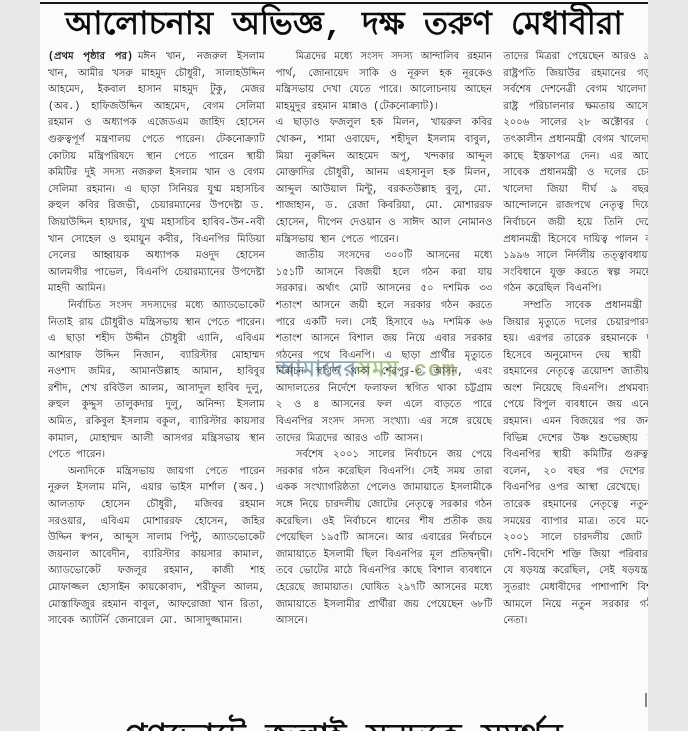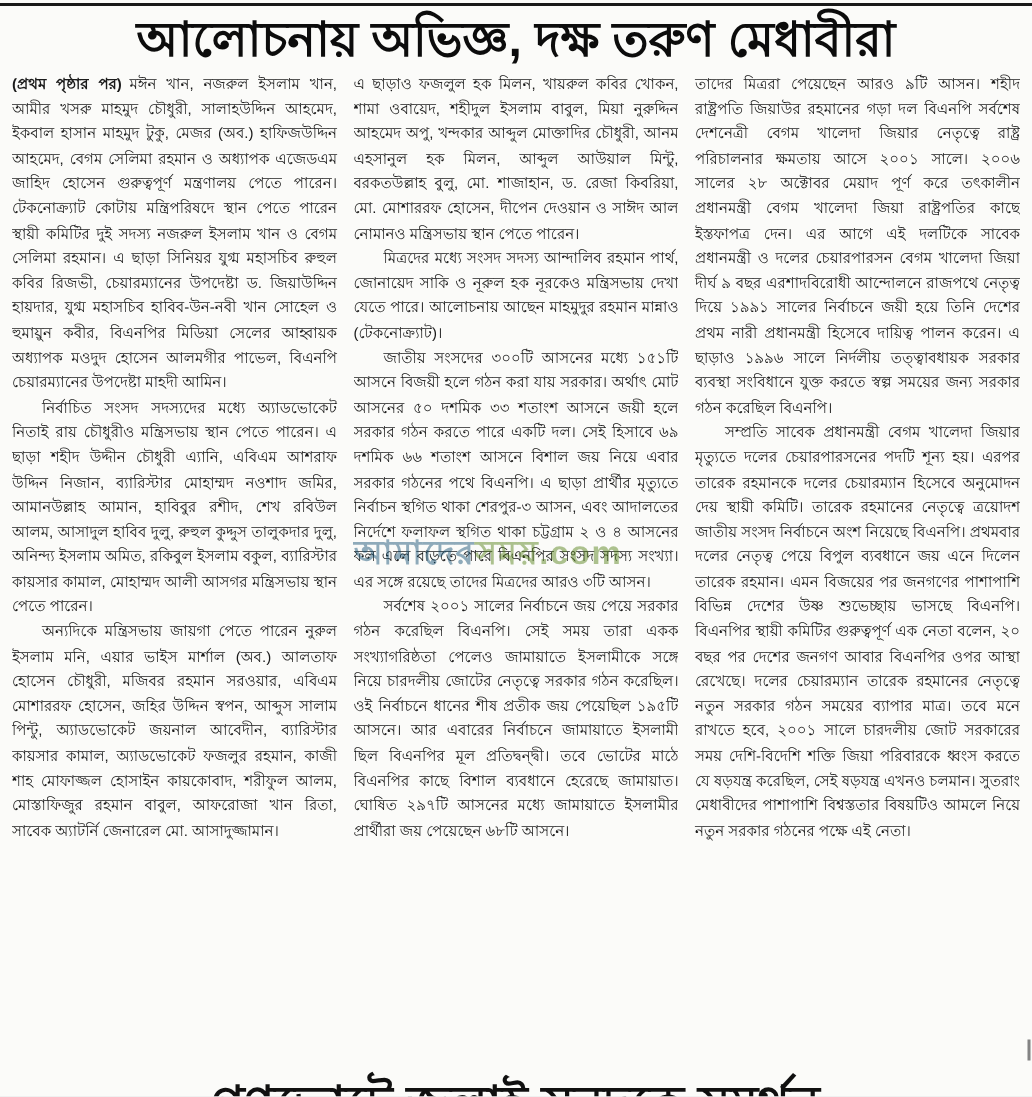--- a/index.html
+++ b/index.html
@@ -1,19 +1,19 @@
 <!DOCTYPE html>
 <html><head>
 <meta charset="utf-8">
 <style>
   html,body{margin:0;padding:0;background:#e8e8e8;}
   .page{
-    position:relative;width:688px;height:731px;margin:0 auto;
+    position:relative;width:608px;height:731px;margin:0 auto;
     background:#fbfbf9;overflow:hidden;color:#161616;
-    font-family:Liberation Sans, sans-serif;
+    font-family:Liberation Mono, monospace;
   }
   .top-rule{position:absolute;top:2px;left:0;width:688px;height:2px;background:#191919;}
   .headline{
     position:absolute;top:5px;left:0;width:100%;margin:0;
     text-align:center;font-size:32px;line-height:42px;font-weight:700;color:#0c0c0c;
     white-space:nowrap;
   }
   .columns{
     position:absolute;top:49px;left:8px;width:672px;height:656px;
     display:flex;gap:11px;overflow:hidden;
@@ -50,22 +50,22 @@
 
   <div class="columns">
 
     <div class="col">
       <p class="para"><span class="lead">(প্রথম পৃষ্ঠার পর)</span><span>মঈন খান, নজরুল ইসলাম খান, আমীর খসরু মাহমুদ চৌধুরী, সালাহউদ্দিন আহমেদ, ইকবাল হাসান মাহমুদ টুকু, মেজর (অব.) হাফিজউদ্দিন আহমেদ, বেগম সেলিমা রহমান ও অধ্যাপক এজেডএম জাহিদ হোসেন গুরুত্বপূর্ণ মন্ত্রণালয় পেতে পারেন। টেকনোক্র্যাট কোটায় মন্ত্রিপরিষদে স্থান পেতে পারেন স্থায়ী কমিটির দুই সদস্য নজরুল ইসলাম খান ও বেগম সেলিমা রহমান। এ ছাড়া সিনিয়র যুগ্ম মহাসচিব রুহুল কবির রিজভী, চেয়ারম্যানের উপদেষ্টা ড. জিয়াউদ্দিন হায়দার, যুগ্ম মহাসচিব হাবিব-উন-নবী খান সোহেল ও হুমায়ুন কবীর, বিএনপির মিডিয়া সেলের আহ্বায়ক অধ্যাপক মওদুদ হোসেন আলমগীর পাভেল, বিএনপি চেয়ারম্যানের উপদেষ্টা মাহদী আমিন।</span></p>
       <p class="para indent">নির্বাচিত সংসদ সদস্যদের মধ্যে অ্যাডভোকেট নিতাই রায় চৌধুরীও মন্ত্রিসভায় স্থান পেতে পারেন। এ ছাড়া শহীদ উদ্দীন চৌধুরী এ্যানি, এবিএম আশরাফ উদ্দিন নিজান, ব্যারিস্টার মোহাম্মদ নওশাদ জমির, আমানউল্লাহ আমান, হাবিবুর রশীদ, শেখ রবিউল আলম, আসাদুল হাবিব দুলু, রুহুল কুদ্দুস তালুকদার দুলু, অনিন্দ্য ইসলাম অমিত, রকিবুল ইসলাম বকুল, ব্যারিস্টার কায়সার কামাল, মোহাম্মদ আলী আসগর মন্ত্রিসভায় স্থান পেতে পারেন।</p>
       <p class="para indent">অন্যদিকে মন্ত্রিসভায় জায়গা পেতে পারেন নুরুল ইসলাম মনি, এয়ার ভাইস মার্শাল (অব.) আলতাফ হোসেন চৌধুরী, মজিবর রহমান সরওয়ার, এবিএম মোশাররফ হোসেন, জহির উদ্দিন স্বপন, আব্দুস সালাম পিন্টু, অ্যাডভোকেট জয়নাল আবেদীন, ব্যারিস্টার কায়সার কামাল, অ্যাডভোকেট ফজলুর রহমান, কাজী শাহ মোফাজ্জল হোসাইন কায়কোবাদ, শরীফুল আলম, মোস্তাফিজুর রহমান বাবুল, আফরোজা খান রিতা, সাবেক অ্যাটর্নি জেনারেল মো. আসাদুজ্জামান।</p>
     </div>
 
     <div class="col">
+      <p class="para indent">মিত্রদের মধ্যে সংসদ সদস্য আন্দালিব রহমান পার্থ, জোনায়েদ সাকি ও নূরুল হক নূরকেও মন্ত্রিসভায় দেখা যেতে পারে। আলোচনায় আছেন মাহমুদুর রহমান মান্নাও (টেকনোক্র্যাট)।</p>
       <p class="para">এ ছাড়াও ফজলুল হক মিলন, খায়রুল কবির খোকন, শামা ওবায়েদ, শহীদুল ইসলাম বাবুল, মিয়া নুরুদ্দিন আহমেদ অপু, খন্দকার আব্দুল মোক্তাদির চৌধুরী, আনম এহসানুল হক মিলন, আব্দুল আউয়াল মিন্টু, বরকতউল্লাহ বুলু, মো. শাজাহান, ড. রেজা কিবরিয়া, মো. মোশাররফ হোসেন, দীপেন দেওয়ান ও সাঈদ আল নোমানও মন্ত্রিসভায় স্থান পেতে পারেন।</p>
-      <p class="para indent">মিত্রদের মধ্যে সংসদ সদস্য আন্দালিব রহমান পার্থ, জোনায়েদ সাকি ও নূরুল হক নূরকেও মন্ত্রিসভায় দেখা যেতে পারে। আলোচনায় আছেন মাহমুদুর রহমান মান্নাও (টেকনোক্র্যাট)।</p>
       <p class="para indent">জাতীয় সংসদের ৩০০টি আসনের মধ্যে ১৫১টি আসনে বিজয়ী হলে গঠন করা যায় সরকার। অর্থাৎ মোট আসনের ৫০ দশমিক ৩৩ শতাংশ আসনে জয়ী হলে সরকার গঠন করতে পারে একটি দল। সেই হিসাবে ৬৯ দশমিক ৬৬ শতাংশ আসনে বিশাল জয় নিয়ে এবার সরকার গঠনের পথে বিএনপি। এ ছাড়া প্রার্থীর মৃত্যুতে নির্বাচন স্থগিত থাকা শেরপুর-৩ আসন, এবং আদালতের নির্দেশে ফলাফল স্থগিত থাকা চট্টগ্রাম ২ ও ৪ আসনের ফল এলে বাড়তে পারে বিএনপির সংসদ সদস্য সংখ্যা। এর সঙ্গে রয়েছে তাদের মিত্রদের আরও ৩টি আসন।</p>
       <p class="para indent">সর্বশেষ ২০০১ সালের নির্বাচনে জয় পেয়ে সরকার গঠন করেছিল বিএনপি। সেই সময় তারা একক সংখ্যাগরিষ্ঠতা পেলেও জামায়াতে ইসলামীকে সঙ্গে নিয়ে চারদলীয় জোটের নেতৃত্বে সরকার গঠন করেছিল। ওই নির্বাচনে ধানের শীষ প্রতীক জয় পেয়েছিল ১৯৫টি আসনে। আর এবারের নির্বাচনে জামায়াতে ইসলামী ছিল বিএনপির মূল প্রতিদ্বন্দ্বী। তবে ভোটের মাঠে বিএনপির কাছে বিশাল ব্যবধানে হেরেছে জামায়াত। ঘোষিত ২৯৭টি আসনের মধ্যে জামায়াতে ইসলামীর প্রার্থীরা জয় পেয়েছেন ৬৮টি আসনে।</p>
     </div>
 
     <div class="col">
       <p class="para">তাদের মিত্ররা পেয়েছেন আরও ৯টি আসন। শহীদ রাষ্ট্রপতি জিয়াউর রহমানের গড়া দল বিএনপি সর্বশেষ দেশনেত্রী বেগম খালেদা জিয়ার নেতৃত্বে রাষ্ট্র পরিচালনার ক্ষমতায় আসে ২০০১ সালে। ২০০৬ সালের ২৮ অক্টোবর মেয়াদ পূর্ণ করে তৎকালীন প্রধানমন্ত্রী বেগম খালেদা জিয়া রাষ্ট্রপতির কাছে ইস্তফাপত্র দেন। এর আগে এই দলটিকে সাবেক প্রধানমন্ত্রী ও দলের চেয়ারপারসন বেগম খালেদা জিয়া দীর্ঘ ৯ বছর এরশাদবিরোধী আন্দোলনে রাজপথে নেতৃত্ব দিয়ে ১৯৯১ সালের নির্বাচনে জয়ী হয়ে তিনি দেশের প্রথম নারী প্রধানমন্ত্রী হিসেবে দায়িত্ব পালন করেন। এ ছাড়াও ১৯৯৬ সালে নির্দলীয় তত্ত্বাবধায়ক সরকার ব্যবস্থা সংবিধানে যুক্ত করতে স্বল্প সময়ের জন্য সরকার গঠন করেছিল বিএনপি।</p>
       <p class="para indent">সম্প্রতি সাবেক প্রধানমন্ত্রী বেগম খালেদা জিয়ার মৃত্যুতে দলের চেয়ারপারসনের পদটি শূন্য হয়। এরপর তারেক রহমানকে দলের চেয়ারম্যান হিসেবে অনুমোদন দেয় স্থায়ী কমিটি। তারেক রহমানের নেতৃত্বে ত্রয়োদশ জাতীয় সংসদ নির্বাচনে অংশ নিয়েছে বিএনপি। প্রথমবার দলের নেতৃত্ব পেয়ে বিপুল ব্যবধানে জয় এনে দিলেন তারেক রহমান। এমন বিজয়ের পর জনগণের পাশাপাশি বিভিন্ন দেশের উষ্ণ শুভেচ্ছায় ভাসছে বিএনপি। বিএনপির স্থায়ী কমিটির গুরুত্বপূর্ণ এক নেতা বলেন, ২০ বছর পর দেশের জনগণ আবার বিএনপির ওপর আস্থা রেখেছে। দলের চেয়ারম্যান তারেক রহমানের নেতৃত্বে নতুন সরকার গঠন সময়ের ব্যাপার মাত্র। তবে মনে রাখতে হবে, ২০০১ সালে চারদলীয় জোট সরকারের সময় দেশি-বিদেশি শক্তি জিয়া পরিবারকে ধ্বংস করতে যে ষড়যন্ত্র করেছিল, সেই ষড়যন্ত্র এখনও চলমান। সুতরাং মেধাবীদের পাশাপাশি বিশ্বস্ততার বিষয়টিও আমলে নিয়ে নতুন সরকার গঠনের পক্ষে এই নেতা।</p>
     </div>
 
   </div>

